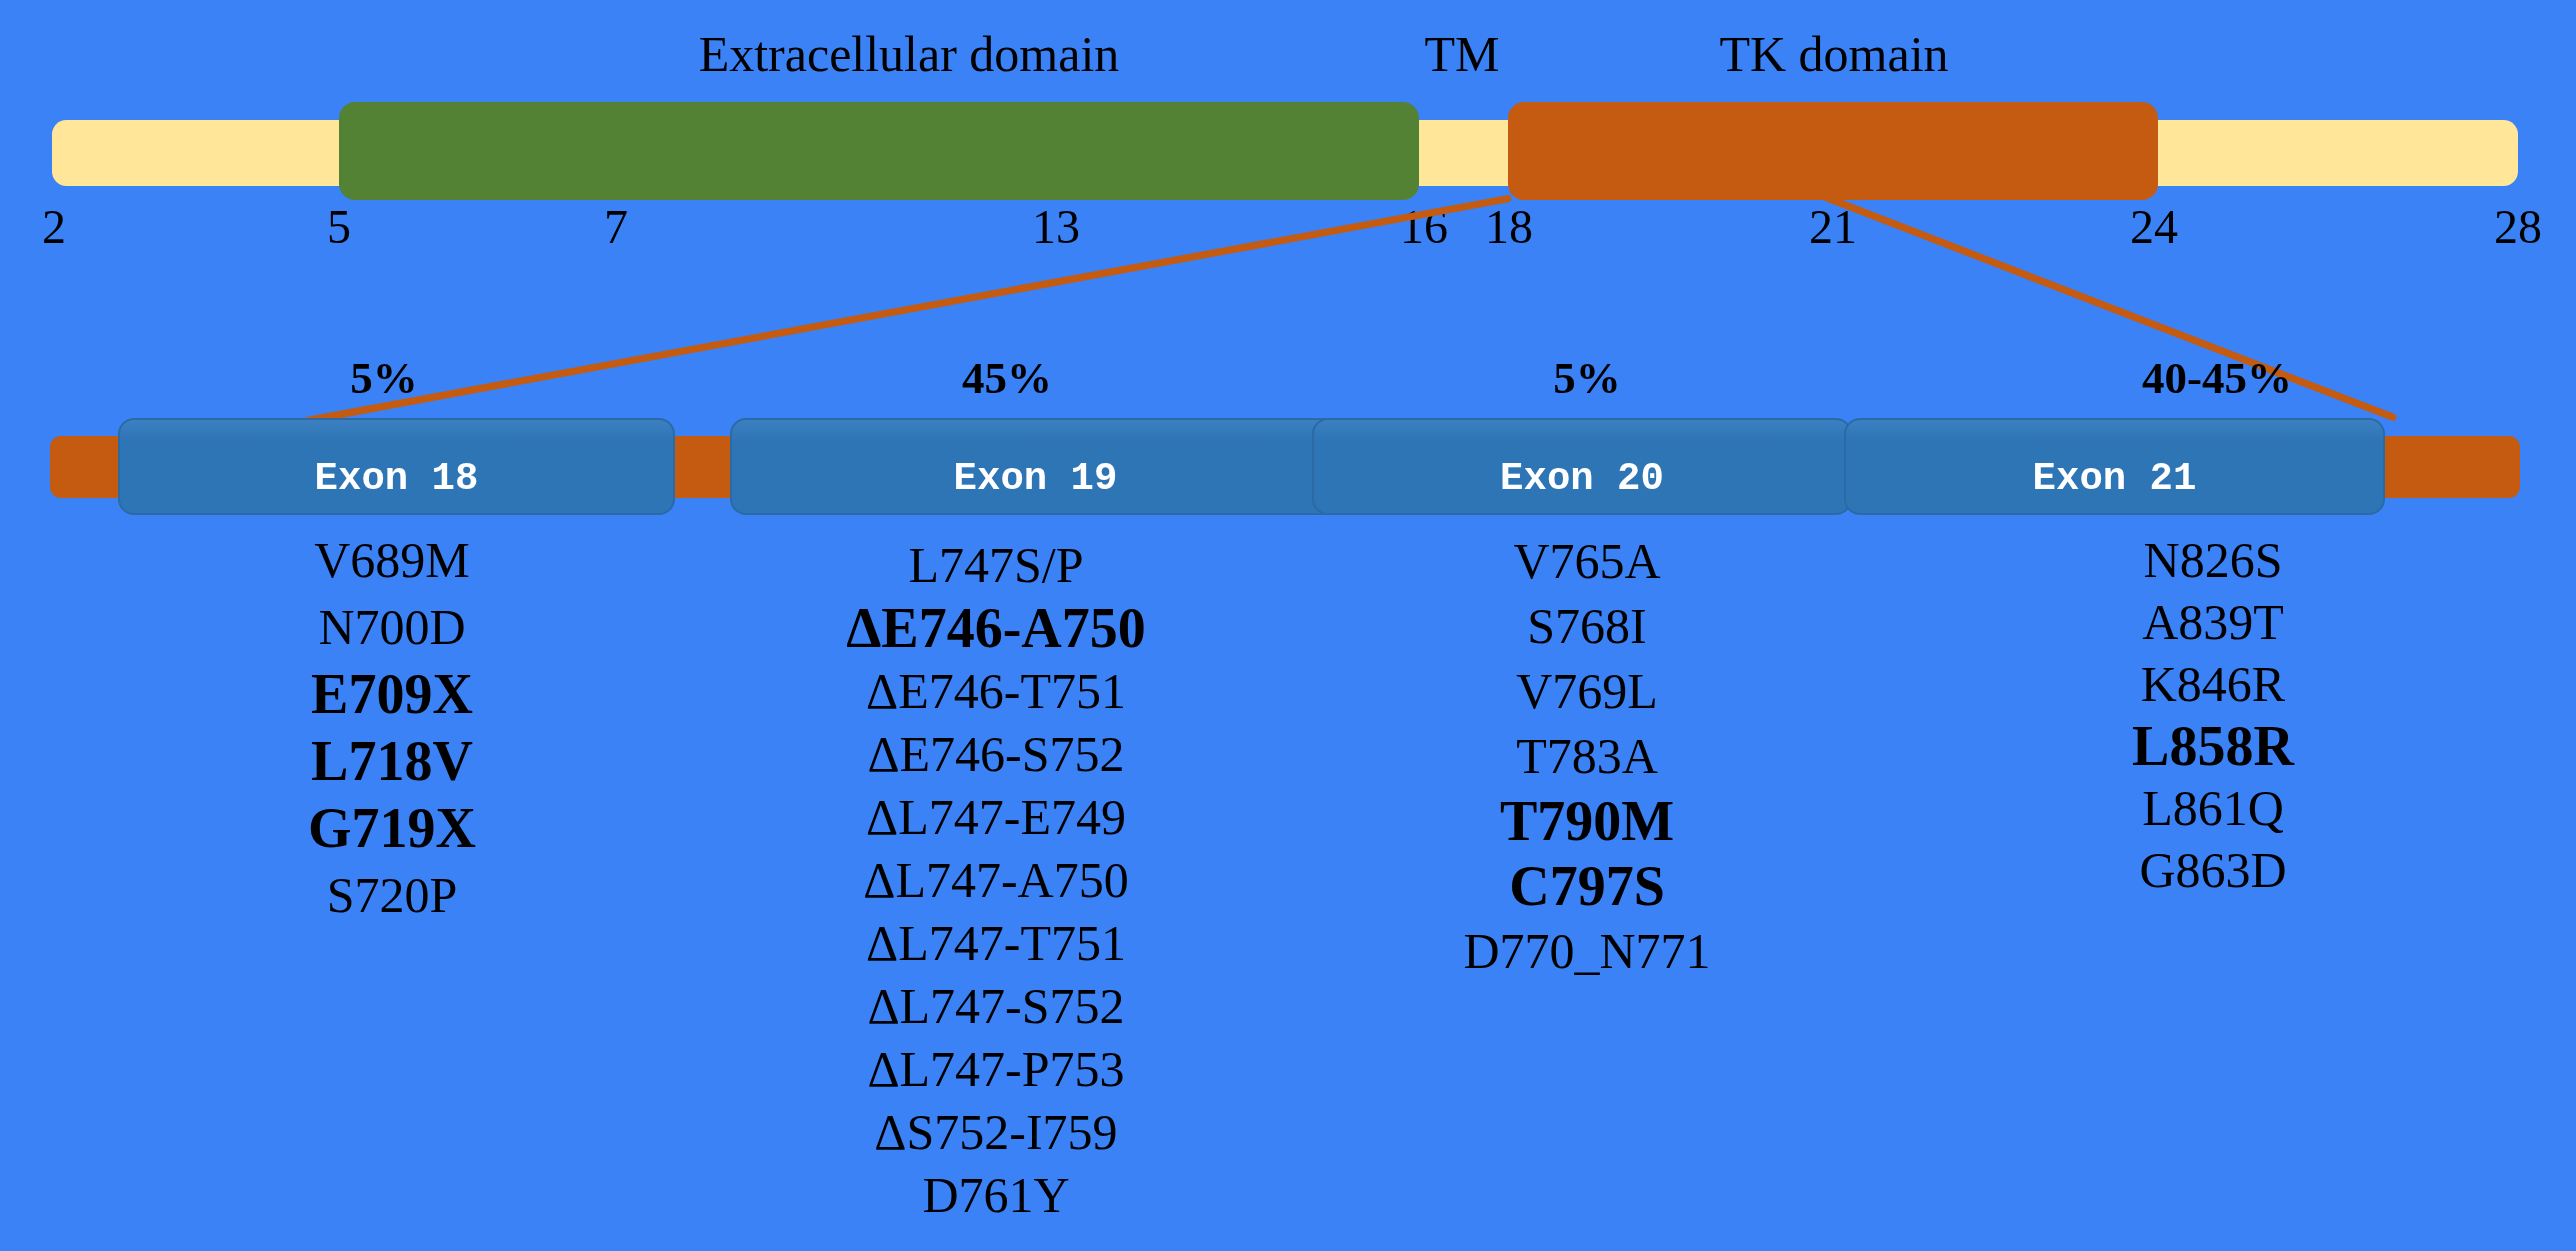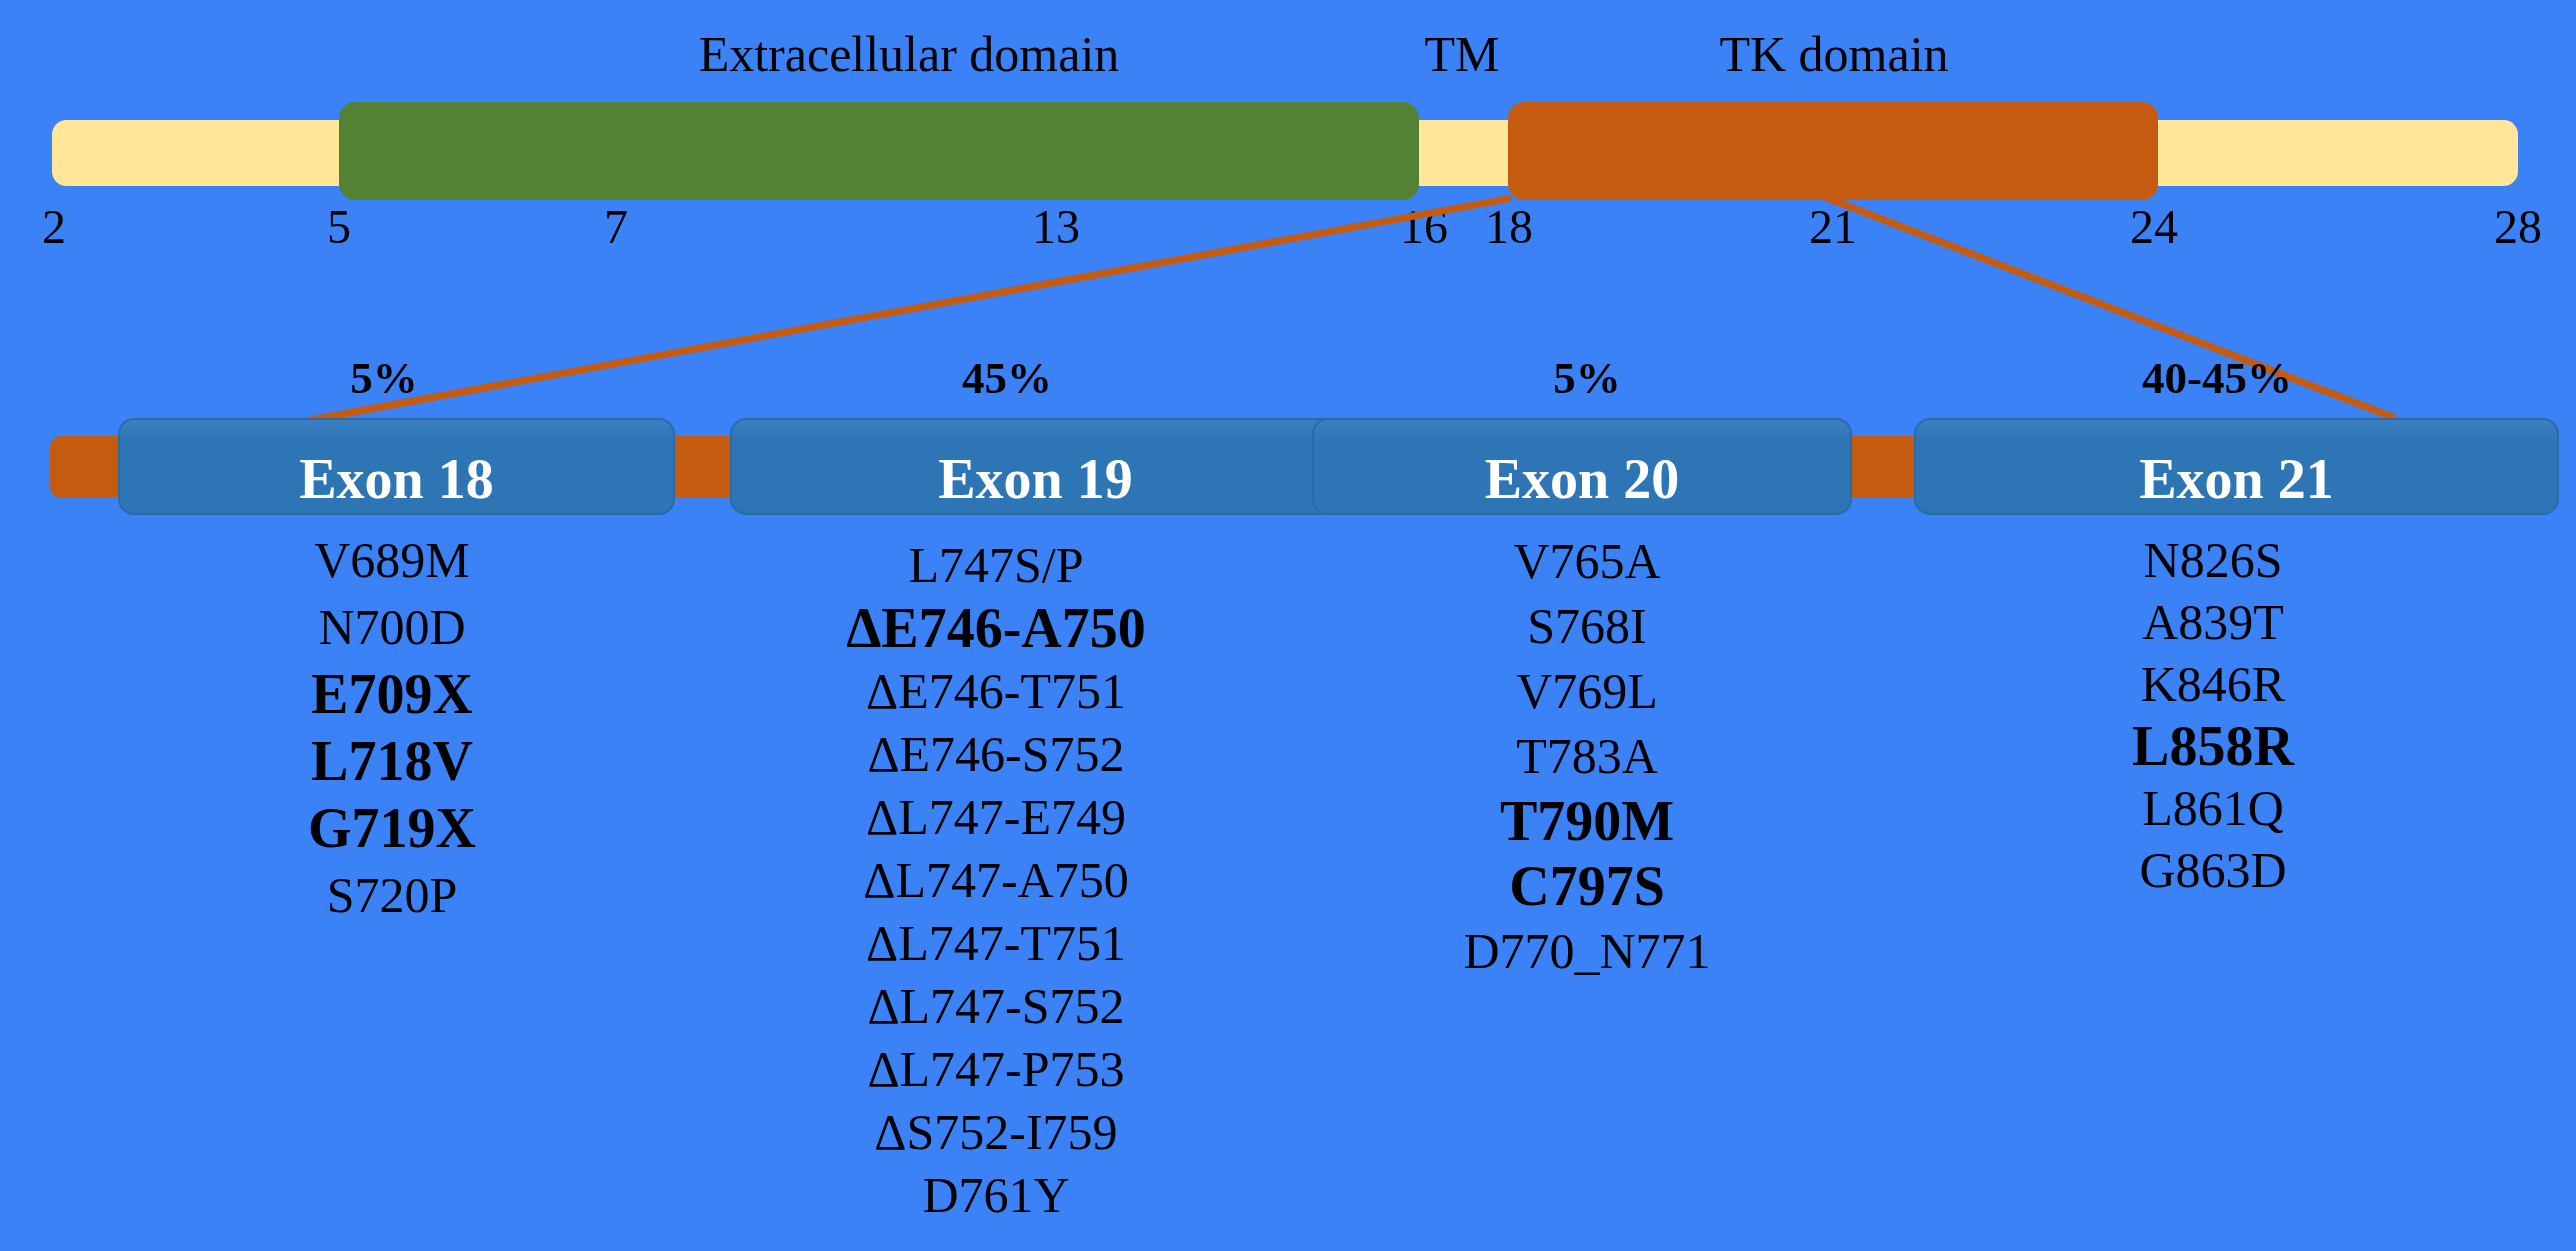--- a/index.html
+++ b/index.html
@@ -71,23 +71,23 @@
     background:linear-gradient(#3c80c1 0%,#2E75B6 22%);
     border:2.4px solid #2a6aa5;
     box-sizing:border-box;
     border-radius:16px;
     z-index:3;
     display:flex;
     align-items:center;
     justify-content:center;
   }
   .exon-box .exon-label{
-    font-family:Liberation Serif, serif;
+    font-family:Liberation Mono, monospace;
     font-weight:bold;
-    font-size:56px;
+    font-size:39px;
     color:#FFFFFF;
     white-space:nowrap;
     margin-top:24px;
   }
   
   .mut-col{
     position:absolute;
     width:608px;
     transform:translateX(-50%);
     text-align:center;
@@ -141,21 +141,21 @@
 
   <div class="exon-box" style="left:118px;width:557px">
     <span class="exon-label">Exon 18</span>
   </div>
   <div class="exon-box" style="left:730px;width:611px">
     <span class="exon-label">Exon 19</span>
   </div>
   <div class="exon-box" style="left:1312px;width:540px">
     <span class="exon-label">Exon 20</span>
   </div>
-  <div class="exon-box" style="left:1914px;width:645px">
+  <div class="exon-box" style="left:1844px;width:541px">
     <span class="exon-label">Exon 21</span>
   </div>
 
   <div class="mut-col" style="left:392px;top:527px;--lh:67px">
     <div class="mut">V689M</div>
     <div class="mut">N700D</div>
     <div class="mut strong">E709X</div>
     <div class="mut strong">L718V</div>
     <div class="mut strong">G719X</div>
     <div class="mut">S720P</div>

